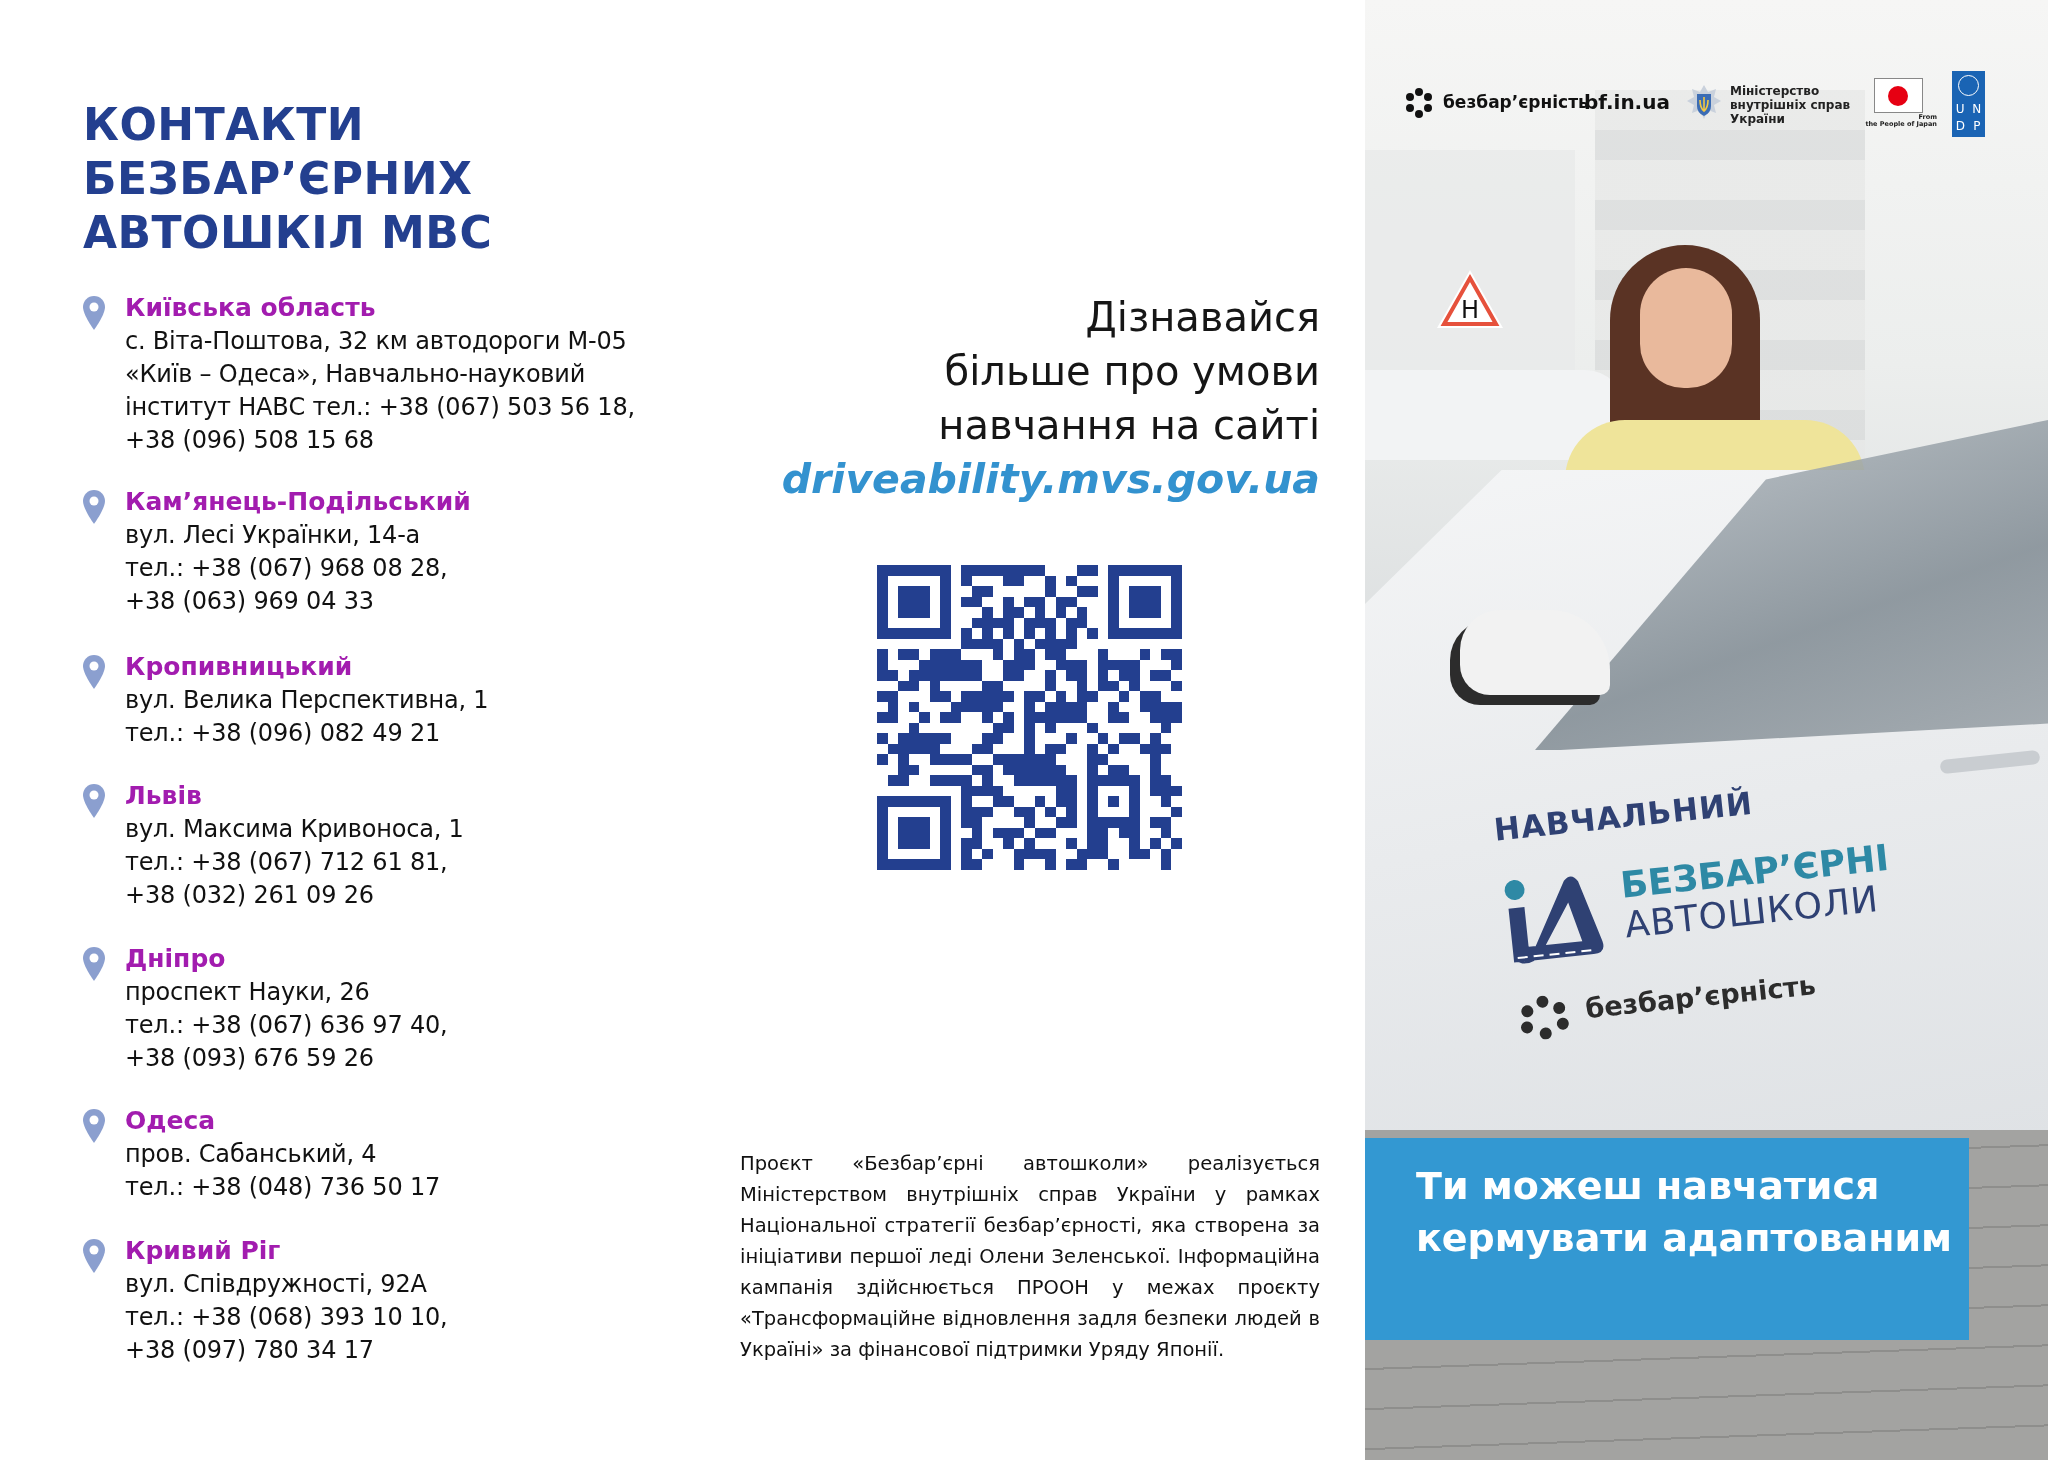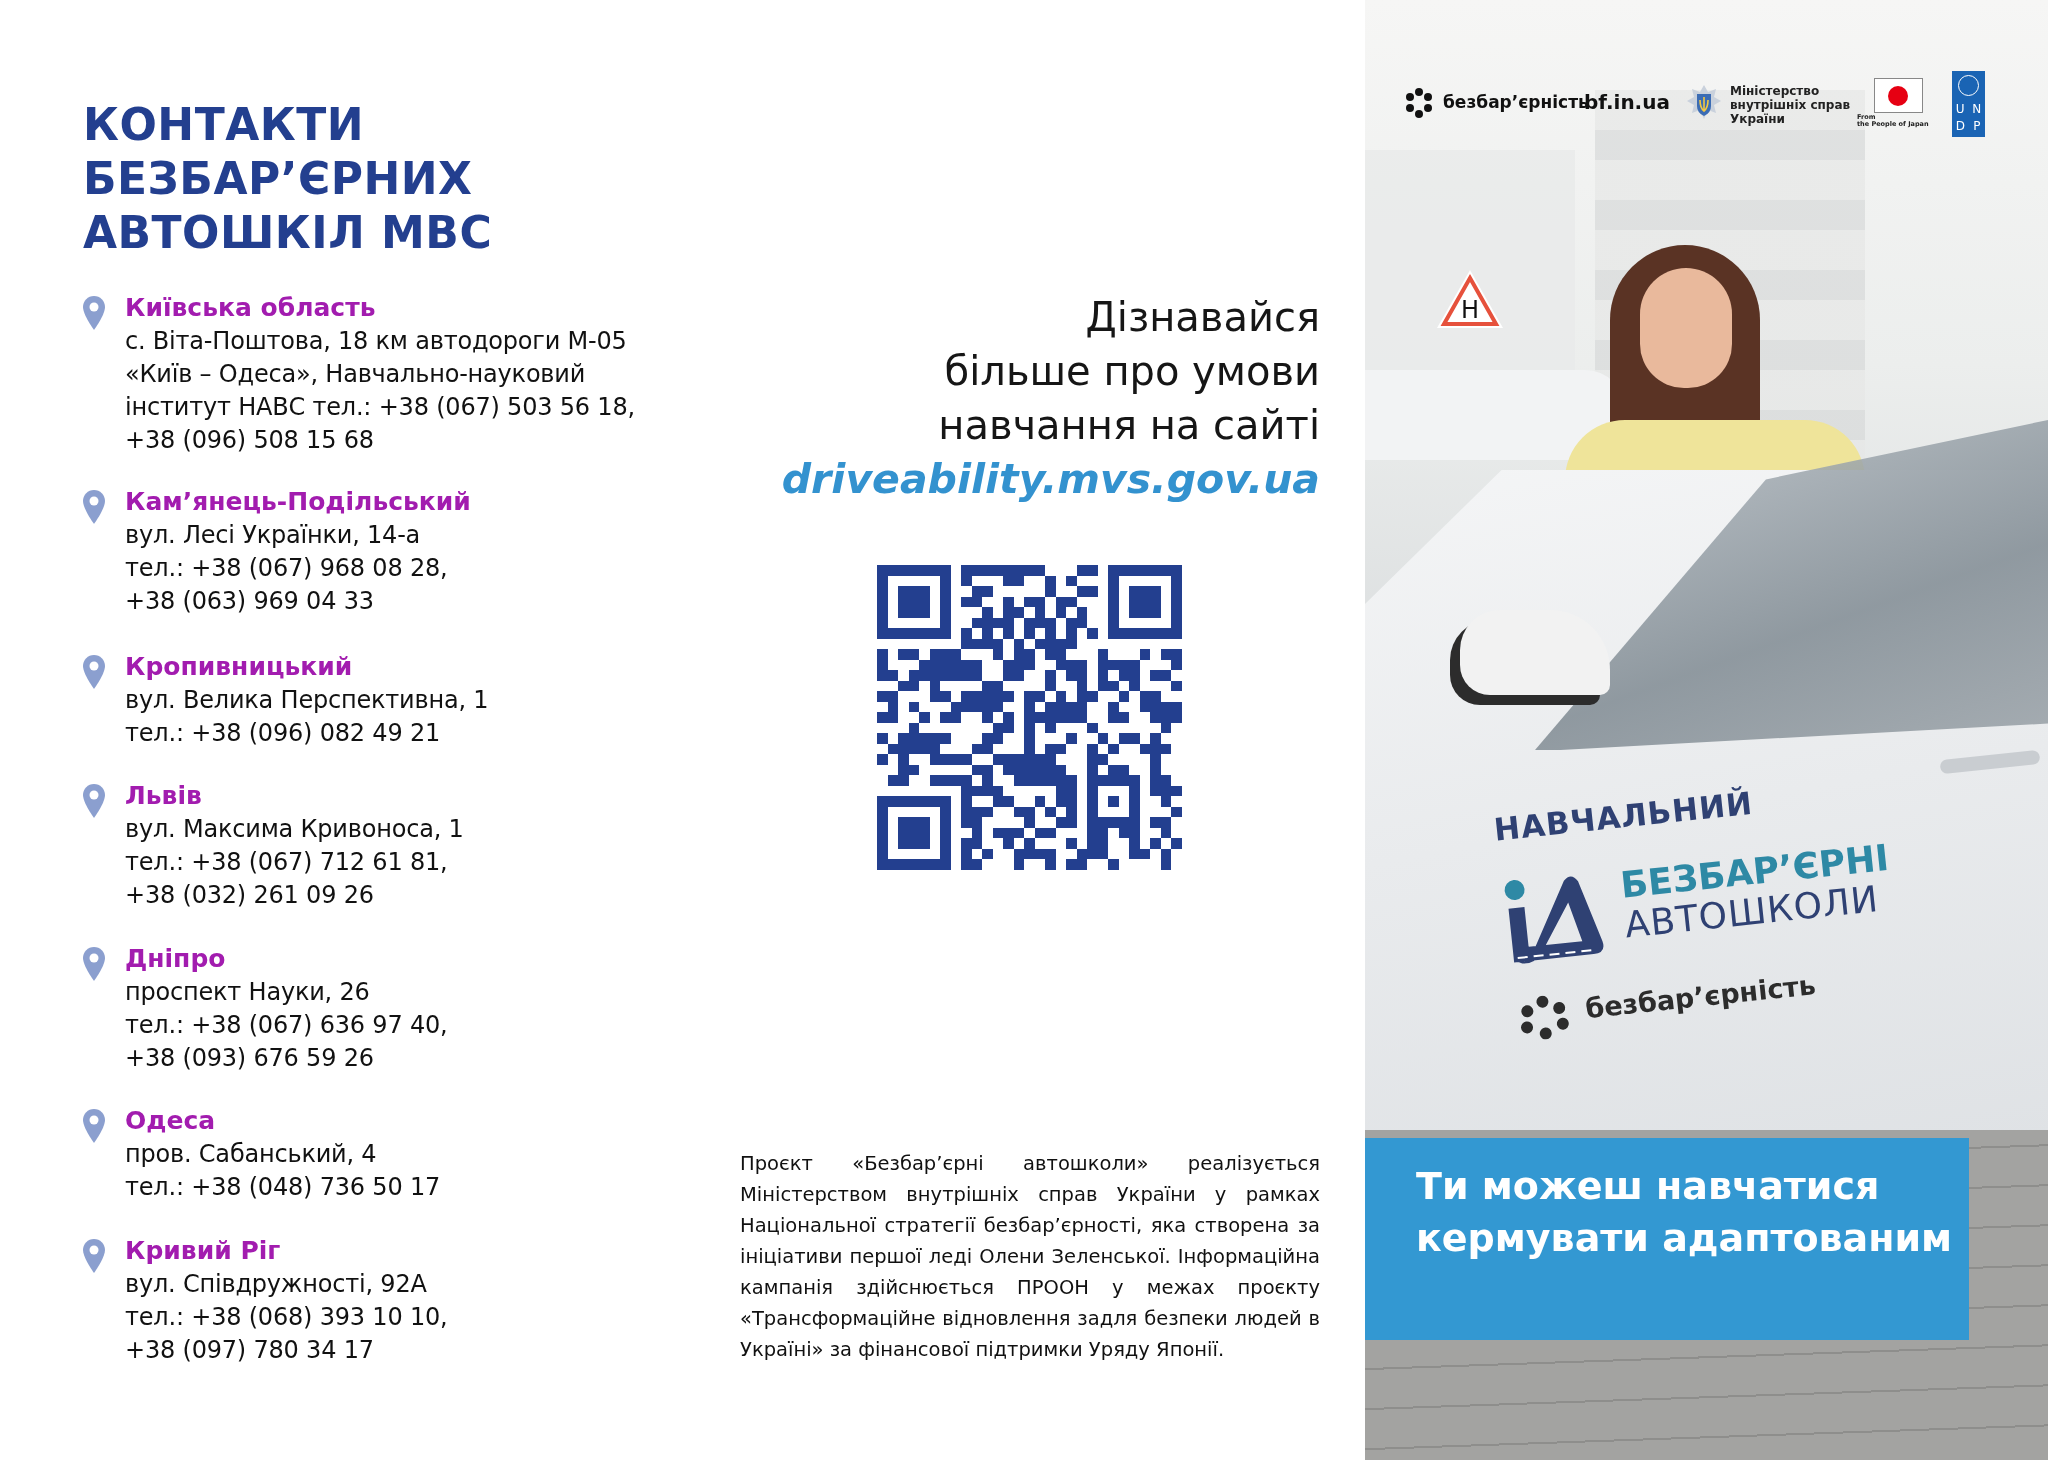--- a/index.html
+++ b/index.html
@@ -70,21 +70,21 @@
 </div>
 
 <div>
   <div class="contact" style="top:292px;">
     <svg class="pin" viewBox="0 0 22 34">
         <path d="M11 0C4.9 0 0 4.9 0 11c0 8 11 23 11 23s11-15 11-23C22 4.9 17.1 0 11 0z" fill="#8b9fcf"></path>
         <circle cx="11" cy="11" r="4.5" fill="#fff"></circle>
       </svg>
     <div class="city">Київська область</div>
     <div class="lines">
-      <div>с. Віта-Поштова, 18 км автодороги М-05</div>
+      <div>с. Віта-Поштова, 32 км автодороги М-05</div>
       <div>«Київ – Одеса»,  Навчально-науковий</div>
       <div>інститут НАВС тел.: +38 (067) 503 56 18,</div>
       <div>+38 (096) 508 15 68</div>
     </div>
   </div>
 
   <div class="contact" style="top:486px;">
     <svg class="pin" viewBox="0 0 22 34">
         <path d="M11 0C4.9 0 0 4.9 0 11c0 8 11 23 11 23s11-15 11-23C22 4.9 17.1 0 11 0z" fill="#8b9fcf"></path>
         <circle cx="11" cy="11" r="4.5" fill="#fff"></circle>
@@ -414,21 +414,21 @@
       <path d="M17 12 v14 M13 15 q0 8 4 11 q4 -3 4 -11" stroke="#f3c843" stroke-width="1.6" fill="none"></path>
     </svg>
     <div style="position:absolute;left:365px;top:84px;font-size:12px;line-height:14px;font-weight:bold;color:#222;">
       <div>Міністерство</div>
       <div>внутрішніх справ</div>
       <div>України</div>
     </div>
     <div style="position:absolute;left:509px;top:78px;width:47px;height:33px;background:#fff;border:1px solid #888;">
       <div style="position:absolute;left:13px;top:7px;width:20px;height:20px;border-radius:50%;background:#e60012;"></div>
     </div>
-    <div style="position:absolute;left:492px;top:114px;width:80px;text-align:left;font-size:6.5px;line-height:7px;font-weight:bold;color:#222;">
+    <div style="position:absolute;left:492px;top:114px;width:80px;text-align:right;font-size:6.5px;line-height:7px;font-weight:bold;color:#222;">
       <div>From</div>
       <div>the People of Japan</div>
     </div>
     <div style="position:absolute;left:587px;top:71px;width:33px;height:66px;background:#1a64b4;">
       <div style="position:absolute;left:6px;top:4px;width:21px;height:21px;border-radius:50%;border:1.5px solid #fff;box-sizing:border-box;"></div>
       <div style="position:absolute;left:0;top:30px;width:33px;display:grid;grid-template-columns:1fr 1fr;color:#fff;font-size:12px;line-height:17px;text-align:center;font-family:'DejaVu Sans',sans-serif;">
         <span>U</span>
         <span>N</span>
         <span>D</span>
         <span>P</span>

